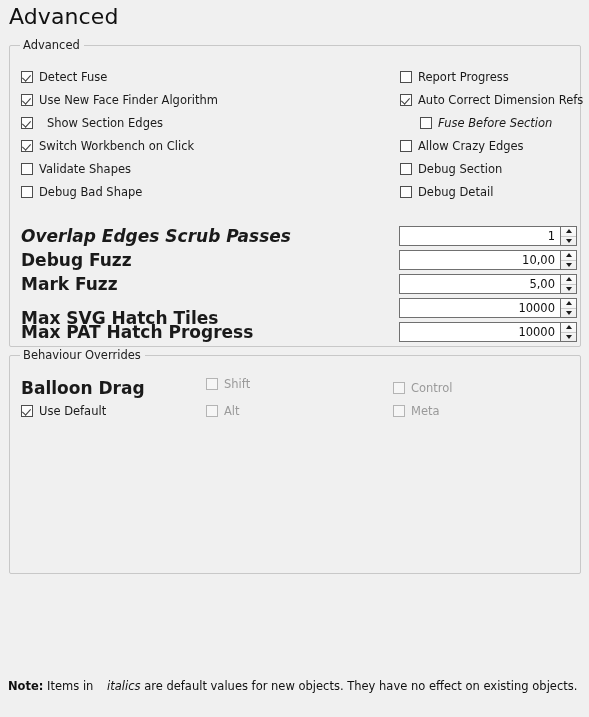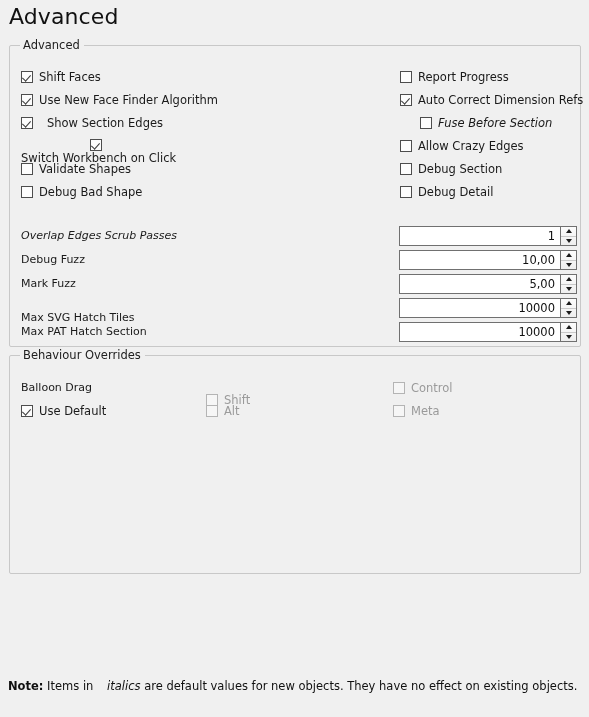--- a/index.html
+++ b/index.html
@@ -97,24 +97,25 @@
     font-size: 11.5px;
     color: #1a1a1a;
     line-height: 14px;
   }
   .cblabel.italic { font-style: italic; }
   .cblabel.disabled { color: #9a9a9a; }
 
   
   .fieldrow-label {
     position: absolute;
-    font-size: 11px;
+    font-size: 17px;
     color: #1a1a1a;
     white-space: nowrap;
     line-height: 14px;
+    font-weight: bold;
   }
   .fieldrow-label.italic { font-style: italic; }
 
   .spinbox {
     position: absolute;
     display: flex;
     align-items: stretch;
     height: 20px;
     width: 178px;
   }
@@ -174,31 +175,31 @@
 <body>
 
 <div class="page-title">Advanced</div>
 
 <div class="groupbox" id="gb-advanced">
   <div class="gb-title">Advanced</div>
 </div>
 
 <div class="cbrow" style="left:21px; top:70px;">
   <span class="cbox checked"></span>
-  <span class="cblabel">Shift Faces</span>
+  <span class="cblabel">Detect Fuse</span>
 </div>
 <div class="cbrow" style="left:21px; top:93px;">
   <span class="cbox checked"></span>
   <span class="cblabel">Use New Face Finder Algorithm</span>
 </div>
 <div class="cbrow" style="left:21px; top:116px;gap:8px;">
   <span class="cbox checked"></span>
   <span class="cblabel">Show Section Edges</span>
 </div>
-<div class="cbrow" style="left:21px; top:139px;flex-direction:column;">
+<div class="cbrow" style="left:21px; top:139px;">
   <span class="cbox checked"></span>
   <span class="cblabel">Switch Workbench on Click</span>
 </div>
 <div class="cbrow" style="left:21px; top:162px;">
   <span class="cbox"></span>
   <span class="cblabel">Validate Shapes</span>
 </div>
 <div class="cbrow" style="left:21px; top:185px;">
   <span class="cbox"></span>
   <span class="cblabel">Debug Bad Shape</span>
@@ -226,21 +227,21 @@
 </div>
 <div class="cbrow" style="left:400px; top:185px;">
   <span class="cbox"></span>
   <span class="cblabel">Debug Detail</span>
 </div>
 
 <div class="fieldrow-label italic" style="left:21px; top:229px;">Overlap Edges Scrub Passes</div>
 <div class="fieldrow-label" style="left:21px; top:253px;">Debug Fuzz</div>
 <div class="fieldrow-label" style="left:21px; top:277px;">Mark Fuzz</div>
 <div class="fieldrow-label" style="left:21px; top:311px;">Max SVG Hatch Tiles</div>
-<div class="fieldrow-label" style="left:21px; top:325px;">Max PAT Hatch Section</div>
+<div class="fieldrow-label" style="left:21px; top:325px;">Max PAT Hatch Progress</div>
 
 <div class="spinbox" style="left:399px; top:226px;">
   <div class="spin-input">1</div>
   <div class="spin-btns">
     <div class="spin-btn up">
         <span class="arrow-up"></span>
       </div>
     <div class="spin-btn down">
         <span class="arrow-down"></span>
       </div>
@@ -289,21 +290,21 @@
         <span class="arrow-down"></span>
       </div>
   </div>
 </div>
 
 <div class="groupbox" id="gb-behaviour">
   <div class="gb-title">Behaviour Overrides</div>
 </div>
 
 <div class="fieldrow-label" style="left:21px; top:381px;">Balloon Drag</div>
-<div class="cbrow" style="left:206px; top:393px;">
+<div class="cbrow" style="left:206px; top:377px;">
   <span class="cbox disabled"></span>
   <span class="cblabel disabled">Shift</span>
 </div>
 <div class="cbrow" style="left:393px; top:381px;">
   <span class="cbox disabled"></span>
   <span class="cblabel disabled">Control</span>
 </div>
 
 <div class="cbrow" style="left:21px; top:404px;">
   <span class="cbox checked"></span>

